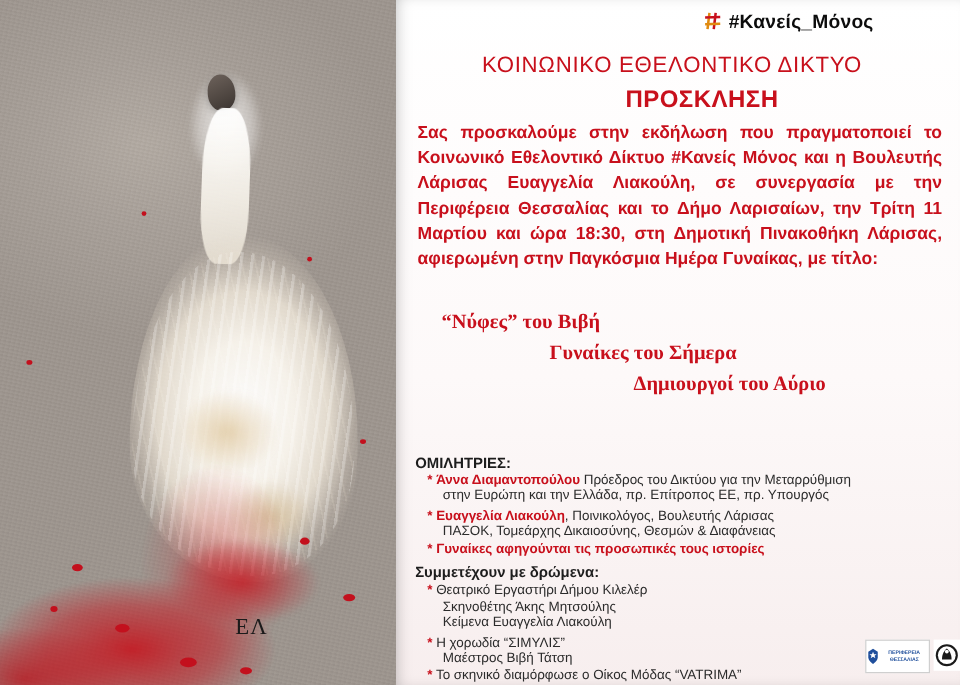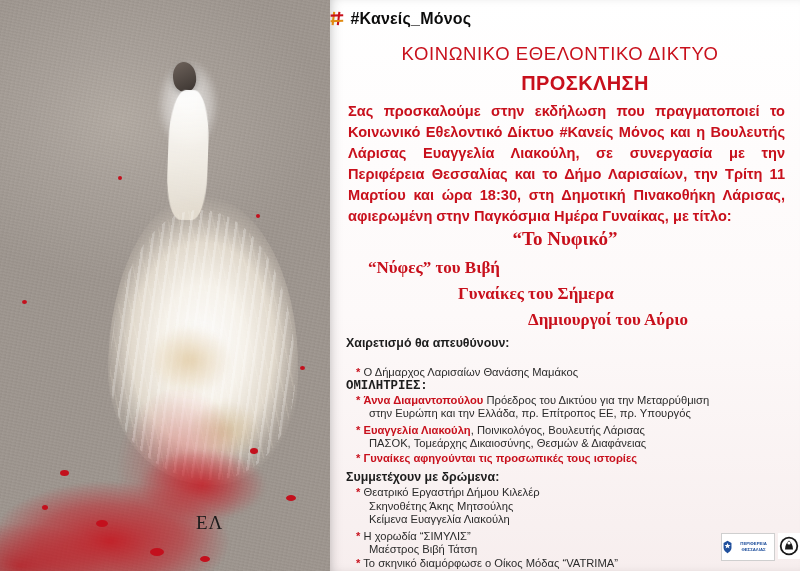--- a/index.html
+++ b/index.html
@@ -154,21 +154,21 @@
     height: 571px;
     background: linear-gradient(180deg, #ffffff 0%, #fdf9f9 55%, #f7eeee 100%);
     box-shadow: inset 6px 0 14px -8px rgba(0,0,0,0.35);
   }
 
   .hashtag-row {
     position: absolute;
     left: 0;
     top: 10px;
     width: 398px;
-    text-align: left;
+    text-align: right;
     white-space: nowrap;
   }
   .hash-mark {
     display: inline-block;
     width: 14px;
     height: 15px;
     vertical-align: -2px;
     margin-right: 2px;
   }
   .hashtag-text {
@@ -232,21 +232,21 @@
   .hl3 { left: 198px; top: 310px; }
 
   .section-head {
     position: absolute;
     color: #1d1d1d;
     font-size: 12.4px;
     font-weight: bold;
     white-space: nowrap;
   }
   .sh-greet   { left: 16px; top: 336px; }
-  .sh-speak   { left: 16px; top: 379px; font-family: Liberation Mono, monospace; }
+  .sh-speak   { left: 16px; top: 379px; }
   .sh-part    { left: 16px; top: 470px; }
 
   .bullet-line {
     position: absolute;
     color: #2b2b2b;
     font-size: 11.2px;
     white-space: nowrap;
   }
   .bullet-line .star { color: #c8101c; font-weight: bold; }
   .bullet-line .nm { color: #c8101c; font-weight: bold; }
@@ -349,30 +349,24 @@
         </svg>
       </span>
       <span class="hashtag-text">#Κανείς_Μόνος</span>
     </div>
 
     <div class="title1">ΚΟΙΝΩΝΙΚΟ ΕΘΕΛΟΝΤΙΚΟ ΔΙΚΤΥΟ</div>
     <div class="title2">ΠΡΟΣΚΛΗΣΗ</div>
 
     <div class="invite-body">Σας προσκαλούμε στην εκδήλωση που πραγματοποιεί το Κοινωνικό Εθελοντικό Δίκτυο #Κανείς Μόνος και η Βουλευτής Λάρισας Ευαγγελία Λιακούλη, σε συνεργασία με την Περιφέρεια Θεσσαλίας και το Δήμο Λαρισαίων, την Τρίτη 11 Μαρτίου και ώρα 18:30, στη Δημοτική Πινακοθήκη Λάρισας, αφιερωμένη στην Παγκόσμια Ημέρα Γυναίκας, με τίτλο:</div>
 
-    <div class="headline-main">“Το Νυφικό”</div>
     <div class="hl-line hl1">“Νύφες” του Βιβή</div>
     <div class="hl-line hl2">Γυναίκες του Σήμερα</div>
     <div class="hl-line hl3">Δημιουργοί του Αύριο</div>
 
-    <div class="section-head sh-greet">Χαιρετισμό θα απευθύνουν:</div>
-    <div class="bullet-line bl2">
-      <span class="star">*</span>
-      <span>Ο Δήμαρχος Λαρισαίων Θανάσης Μαμάκος</span>
-    </div>
 
     <div class="section-head sh-speak">ΟΜΙΛΗΤΡΙΕΣ:</div>
 
     <div class="bullet-line bl3">
       <span class="star">*</span>
       <span class="nm">Άννα Διαμαντοπούλου</span>
       <span>Πρόεδρος του Δικτύου για την Μεταρρύθμιση</span>
     </div>
     <div class="sub-line bl3b">στην  Ευρώπη και την Ελλάδα, πρ. Επίτροπος ΕΕ, πρ. Υπουργός</div>
 

